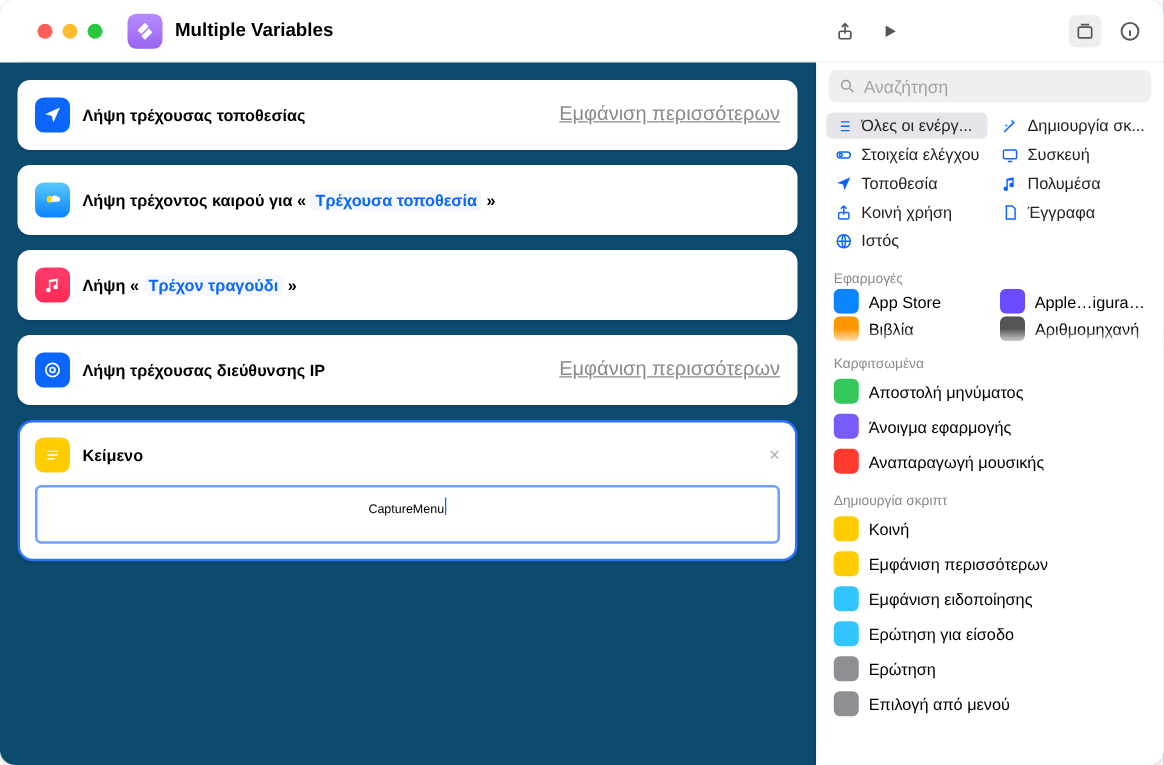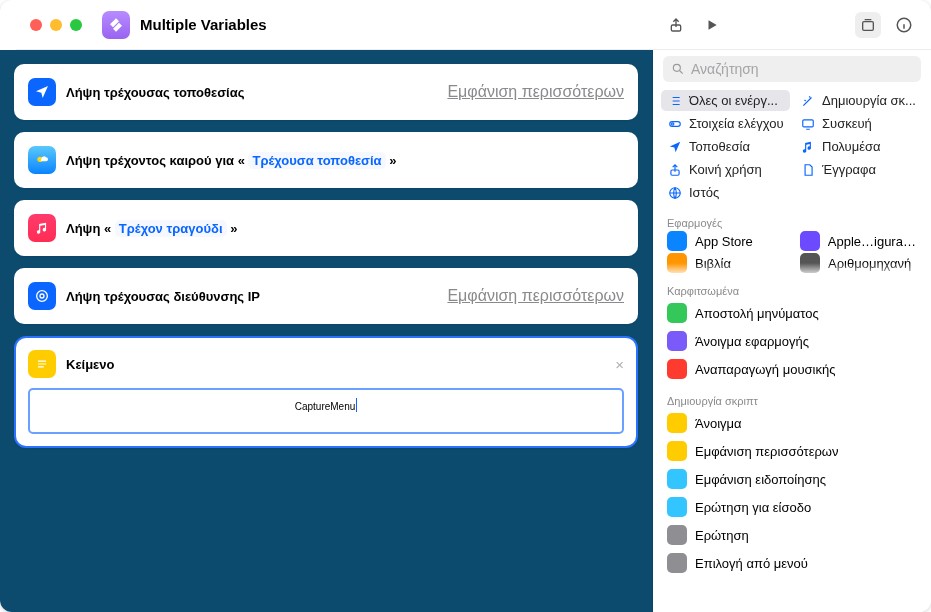--- a/index.html
+++ b/index.html
@@ -404,21 +404,21 @@
           <div class="row">
             <span class="ai" style="background:#ff3b30"></span>
             <span class="albl">Αναπαραγωγή μουσικής</span>
           </div>
         </div>
 
       <div class="section-label">Δημιουργία σκριπτ</div>
       <div class="actlist cut" id="scriptlist" style="flex:1;overflow:hidden">
           <div class="row">
             <span class="ai" style="background:#ffcc00"></span>
-            <span class="albl">Άνοιγμα</span>
+            <span class="albl">Κοινή</span>
           </div>
           <div class="row">
             <span class="ai" style="background:#ffcc00"></span>
             <span class="albl">Εμφάνιση περισσότερων</span>
           </div>
           <div class="row">
             <span class="ai" style="background:#32c5ff"></span>
             <span class="albl">Εμφάνιση ειδοποίησης</span>
           </div>
           <div class="row">

